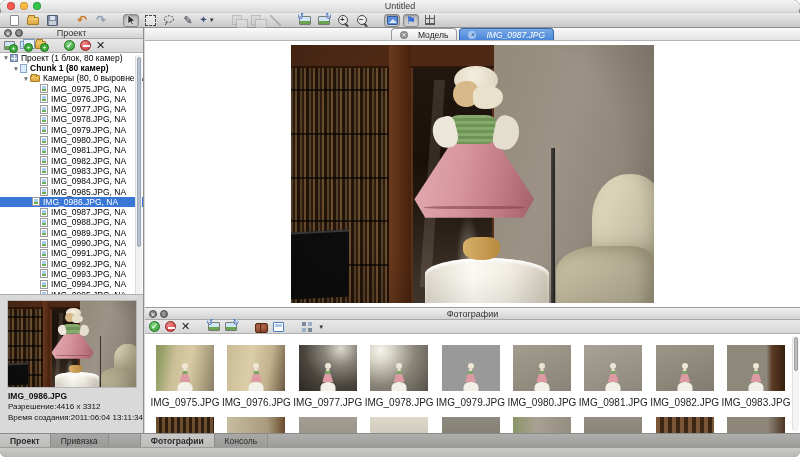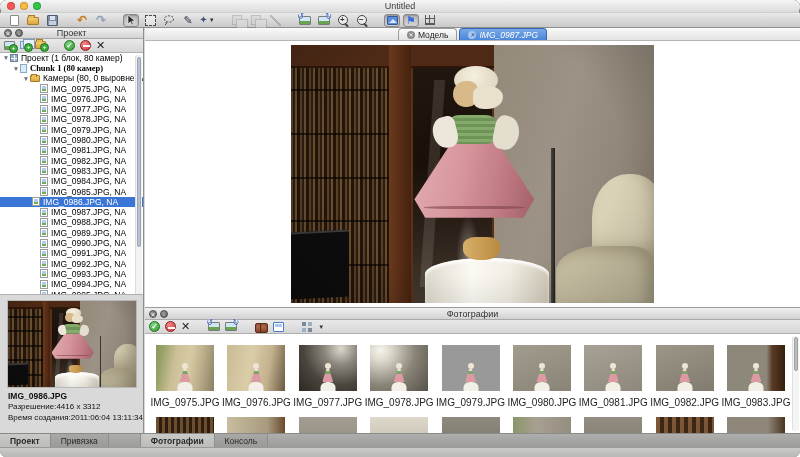--- a/index.html
+++ b/index.html
@@ -131,21 +131,21 @@
   .preview-area { flex:1; padding:6px 0 10px 8px; position:relative; }
   .preview-photo { width:128px; height:86px; overflow:hidden; position:relative; background:#3a2a1c;
     box-shadow:0 0 0 1px #b8b8b8; }
   .preview-info { margin-top:4px; font-size:8px; color:#111; line-height:1.3; white-space:nowrap; overflow:hidden; }
   .preview-info .fname { font-weight:bold; font-size:8.5px; }
 
   
   .viewport-tabs { position:absolute; left:145px; top:28px; right:0; height:13px;
     background:linear-gradient(#fafafa,#e3e3e3); border-bottom:1px solid #b5b5b5;
     display:flex; align-items:flex-end; justify-content:center; gap:2px; }
-  .vtab { height:12px; display:flex; align-items:center; gap:3px; padding:0 8px; font-size:8.5px;
+  .vtab { height:12px; display:flex; align-items:center; gap:10px; padding:0 8px; font-size:8.5px;
     border:1px solid #9a9a9a; border-bottom:none; border-radius:4px 4px 0 0;
     background:linear-gradient(#fdfdfd,#e2e2e2); color:#222; }
   .vtab.active { background:linear-gradient(#79a9e8,#4a86d8); border-color:#3568b0; color:#fff;font-style:italic; }
   .tab-close { width:8px; height:8px; border-radius:50%; background:#8a8a8a; color:#fff; font-size:6px;
     line-height:8px; text-align:center; flex:none; }
   .vtab.active .tab-close { background:#a8c6ee; color:#2a5aa0; }
   .canvas { position:absolute; left:145px; top:41px; right:0; height:266px; background:#fff;
     display:flex; align-items:center; justify-content:center; }
   .main-photo { width:363px; height:258px; position:relative; overflow:hidden; background:#8f887b; }
 
@@ -356,21 +356,21 @@
       <span class="ic ic-no"></span>
       <span class="glyph ic-x">✕</span>
     </div>
     <div class="tree">
       <div id="tree-list">
           <div class="tree-row" style="padding-left: 2px;">
             <span class="disc">▼</span>
             <span class="ticon ticon-root"></span>
             <span>Проект (1 блок, 80 камер)</span>
           </div>
-          <div class="tree-row bold" style="padding-left: 12px; font-family: Liberation Serif, serif;">
+          <div class="tree-row bold" style="padding-left: 12px;">
             <span class="disc">▼</span>
             <span class="ticon ticon-chunk"></span>
             <span>Chunk 1 (80 камер)</span>
           </div>
           <div class="tree-row" style="padding-left: 22px;">
             <span class="disc">▼</span>
             <span class="ticon ticon-folder"></span>
             <span>Камеры (80, 0 выровнены)</span>
           </div>
           <div class="tree-row" style="padding-left: 32px;">

